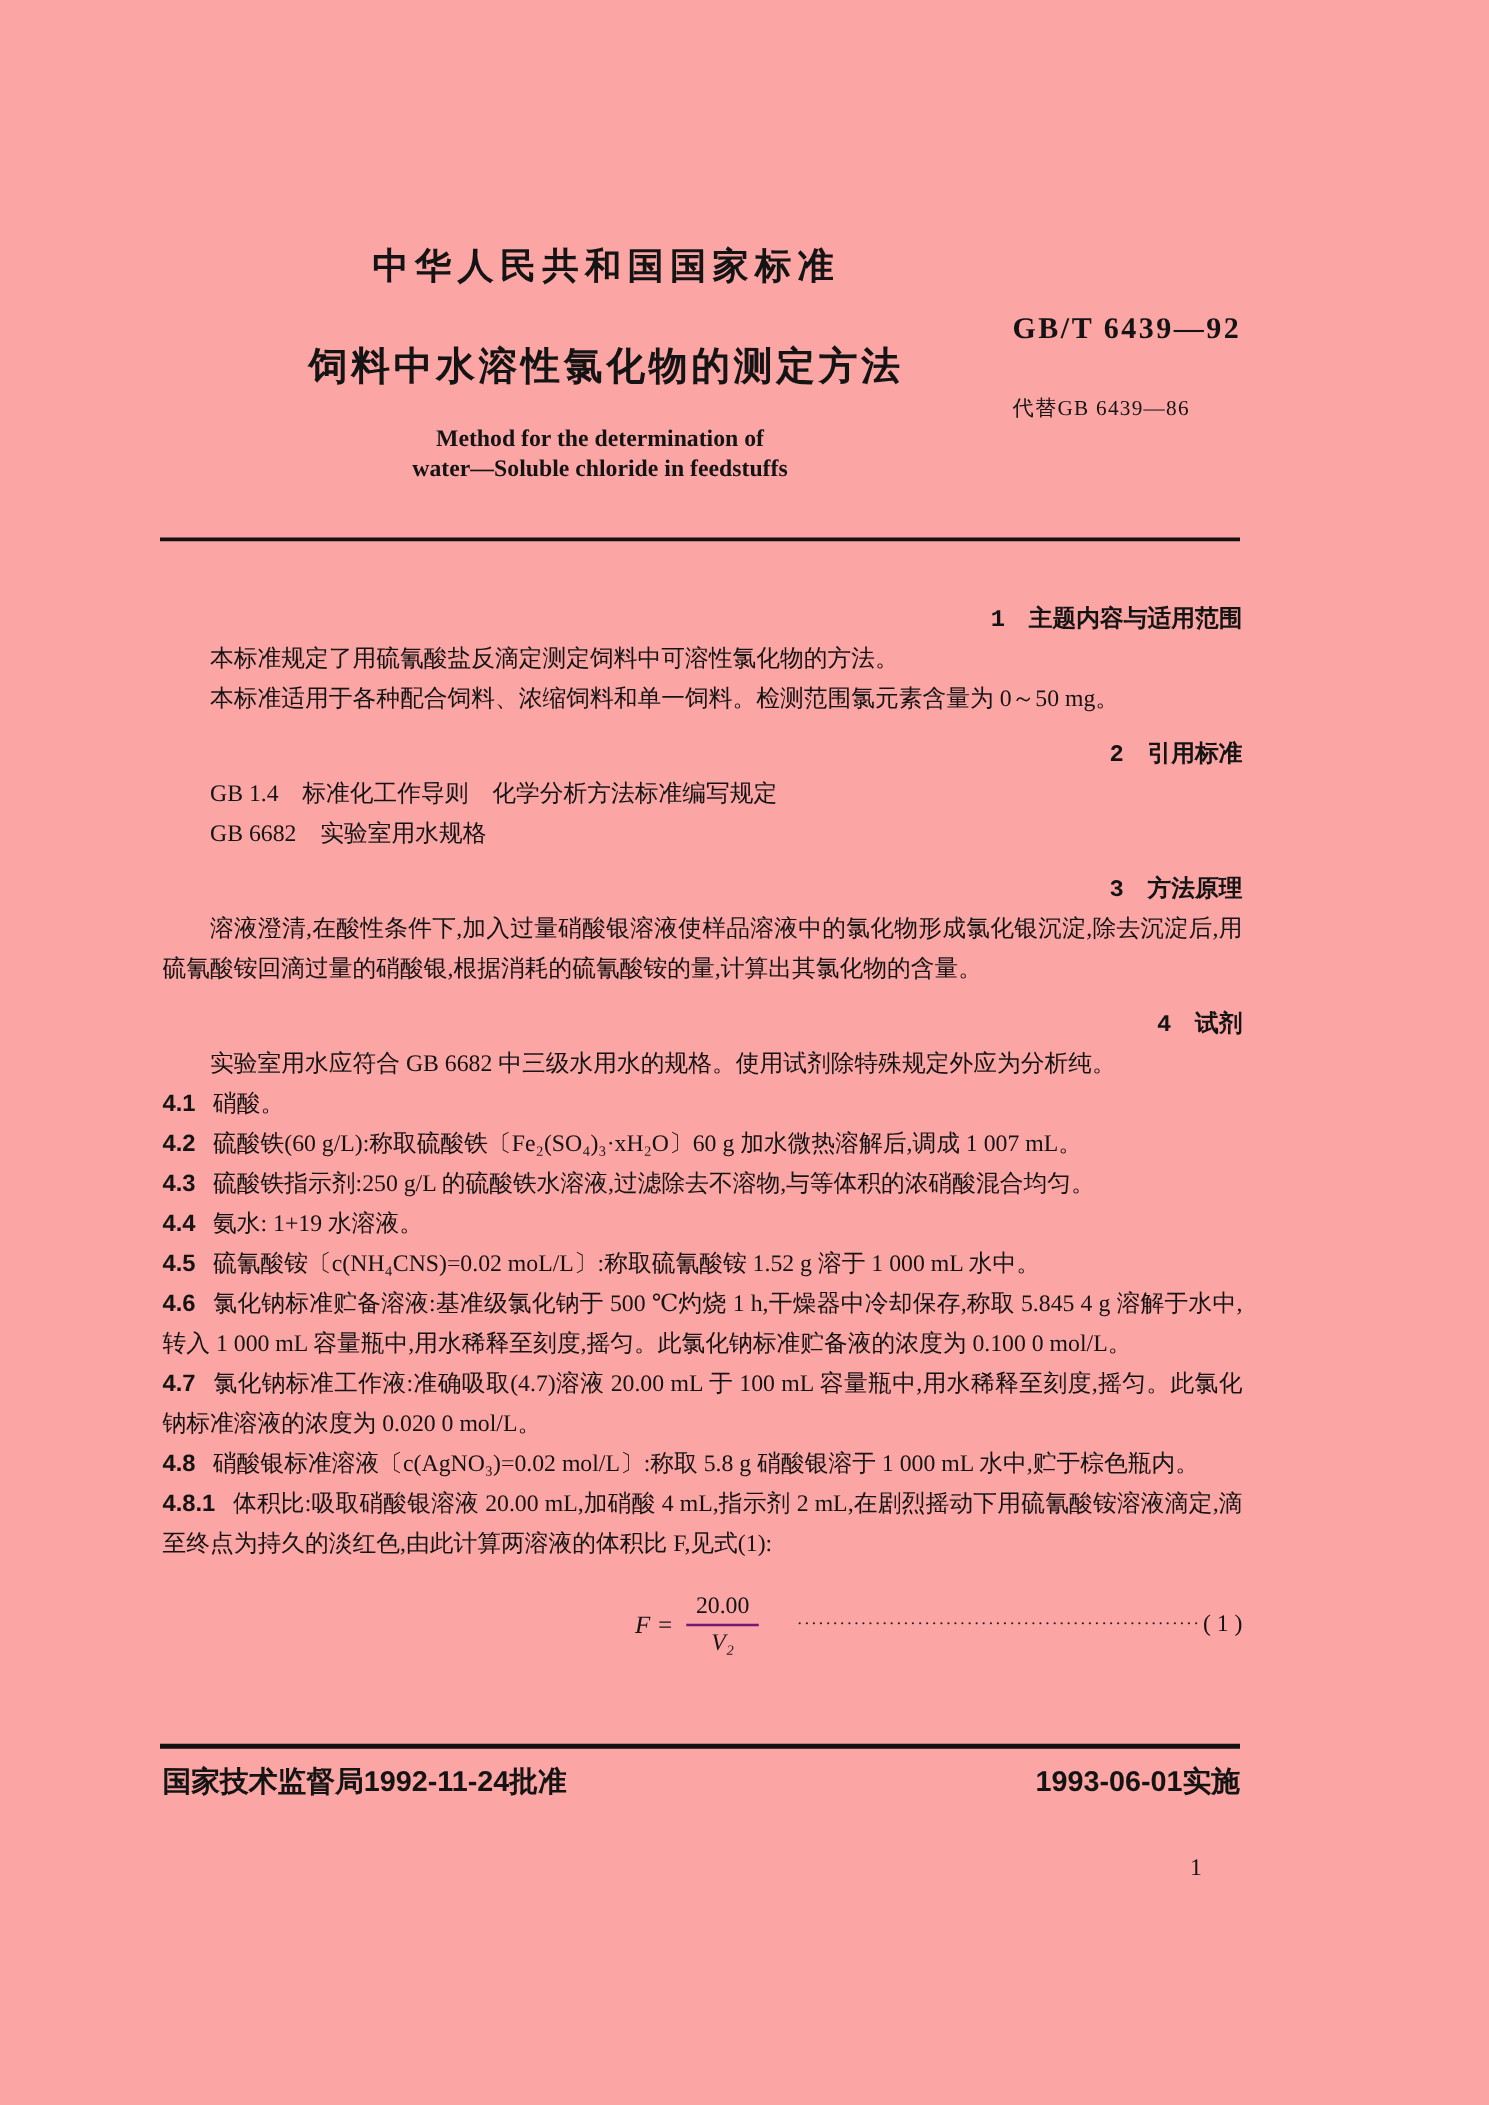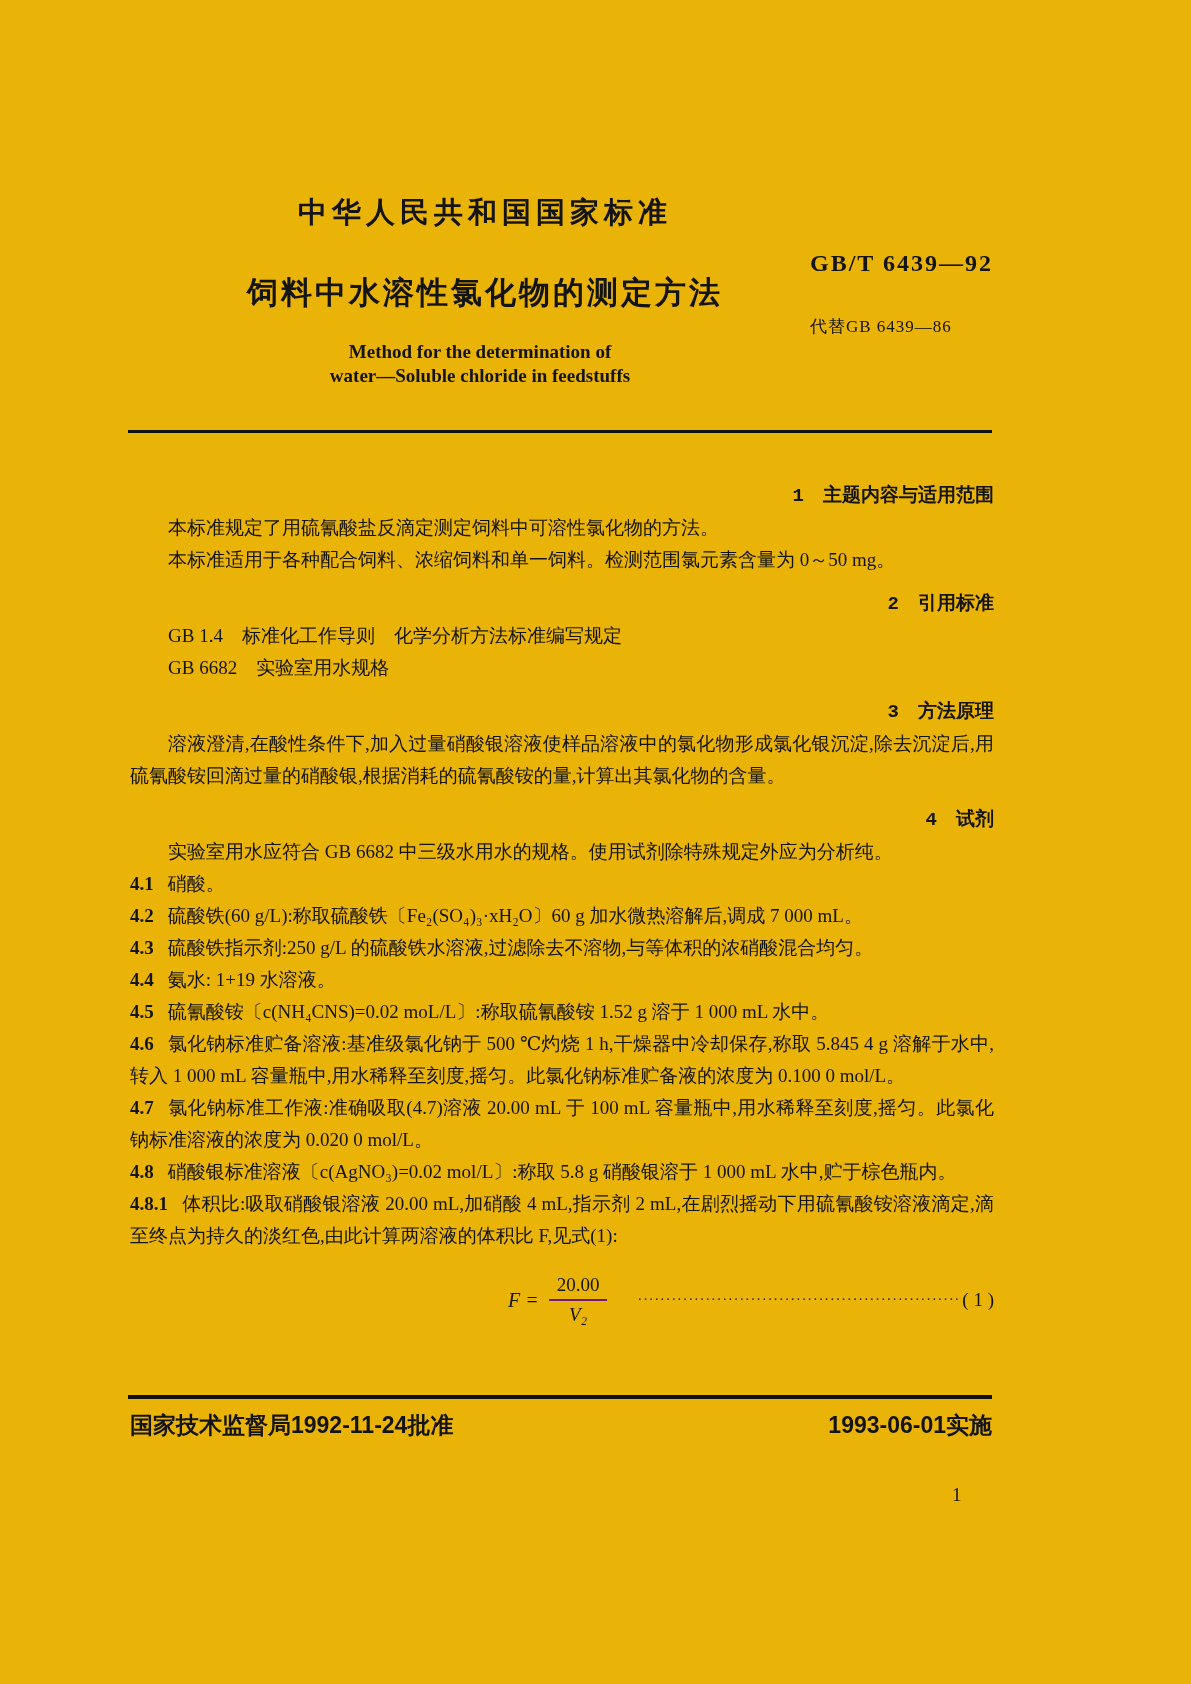--- a/index.html
+++ b/index.html
@@ -1,21 +1,21 @@
 <!DOCTYPE html>
 <html><head>
 <meta charset="utf-8">
 <style>
   * { margin: 0; padding: 0; box-sizing: border-box; }
   html, body { background: #ffffff; }
   .page {
     position: relative;
     width: 1191px;
     height: 1684px;
-    background: #eab308;
+    background: #fca5a5;
     overflow: hidden;
     font-family: "Liberation Serif", "DejaVu Serif", serif;
     color: #141414;
   }
 
   
   .std-label {
     position: absolute; left: 130px; top: 193px; width: 710px;
     text-align: center;
     font-size: 29px; font-weight: 700; letter-spacing: 5px;
@@ -55,21 +55,21 @@
   }
   .sec {
     font-size: 19px; font-weight: 700; margin-top: 12px;
     font-family: Liberation Mono, monospace;
     text-align: right;
   }
   .indent { text-indent: 2em; }
   .item { text-indent: 0; }
   .item .no {
     font-weight: 700; margin-right: 14px;
-    font-family: Liberation Serif, serif;
+    font-family: Liberation Sans, sans-serif;
   }
 
   
   .formula-row {
     display: flex; align-items: center;
     margin-top: 22px; padding-left: 378px;
     text-align: left;
   }
   .f-lhs { font-style: italic; font-size: 20px; }
   .frac {
@@ -128,21 +128,21 @@
     <p class="indent">GB 1.4　标准化工作导则　化学分析方法标准编写规定</p>
     <p class="indent">GB 6682　实验室用水规格</p>
 
     <h2 class="sec">3　方法原理</h2>
     <p class="indent">溶液澄清,在酸性条件下,加入过量硝酸银溶液使样品溶液中的氯化物形成氯化银沉淀,除去沉淀后,用硫氰酸铵回滴过量的硝酸银,根据消耗的硫氰酸铵的量,计算出其氯化物的含量。</p>
 
     <h2 class="sec">4　试剂</h2>
     <p class="indent">实验室用水应符合 GB 6682 中三级水用水的规格。使用试剂除特殊规定外应为分析纯。</p>
 
     <p class="item"><span class="no">4.1</span><span>硝酸。</span></p>
-    <p class="item"><span class="no">4.2</span><span>硫酸铁(60 g/L):称取硫酸铁〔Fe₂(SO₄)₃·xH₂O〕60 g 加水微热溶解后,调成 7 000 mL。</span></p>
+    <p class="item"><span class="no">4.2</span><span>硫酸铁(60 g/L):称取硫酸铁〔Fe₂(SO₄)₃·xH₂O〕60 g 加水微热溶解后,调成 1 007 mL。</span></p>
     <p class="item"><span class="no">4.3</span><span>硫酸铁指示剂:250 g/L 的硫酸铁水溶液,过滤除去不溶物,与等体积的浓硝酸混合均匀。</span></p>
     <p class="item"><span class="no">4.4</span><span>氨水: 1+19 水溶液。</span></p>
     <p class="item"><span class="no">4.5</span><span>硫氰酸铵〔c(NH₄CNS)=0.02 moL/L〕:称取硫氰酸铵 1.52 g 溶于 1 000 mL 水中。</span></p>
     <p class="item"><span class="no">4.6</span><span>氯化钠标准贮备溶液:基准级氯化钠于 500 ℃灼烧 1 h,干燥器中冷却保存,称取 5.845 4 g 溶解于水中,转入 1 000 mL 容量瓶中,用水稀释至刻度,摇匀。此氯化钠标准贮备液的浓度为 0.100 0 mol/L。</span></p>
     <p class="item"><span class="no">4.7</span><span>氯化钠标准工作液:准确吸取(4.7)溶液 20.00 mL 于 100 mL 容量瓶中,用水稀释至刻度,摇匀。此氯化钠标准溶液的浓度为 0.020 0 mol/L。</span></p>
     <p class="item"><span class="no">4.8</span><span>硝酸银标准溶液〔c(AgNO₃)=0.02 mol/L〕:称取 5.8 g 硝酸银溶于 1 000 mL 水中,贮于棕色瓶内。</span></p>
     <p class="item"><span class="no">4.8.1</span><span>体积比:吸取硝酸银溶液 20.00 mL,加硝酸 4 mL,指示剂 2 mL,在剧烈摇动下用硫氰酸铵溶液滴定,滴至终点为持久的淡红色,由此计算两溶液的体积比 F,见式(1):</span></p>
 
     <div class="formula-row">
       <span class="f-lhs">F =</span>

